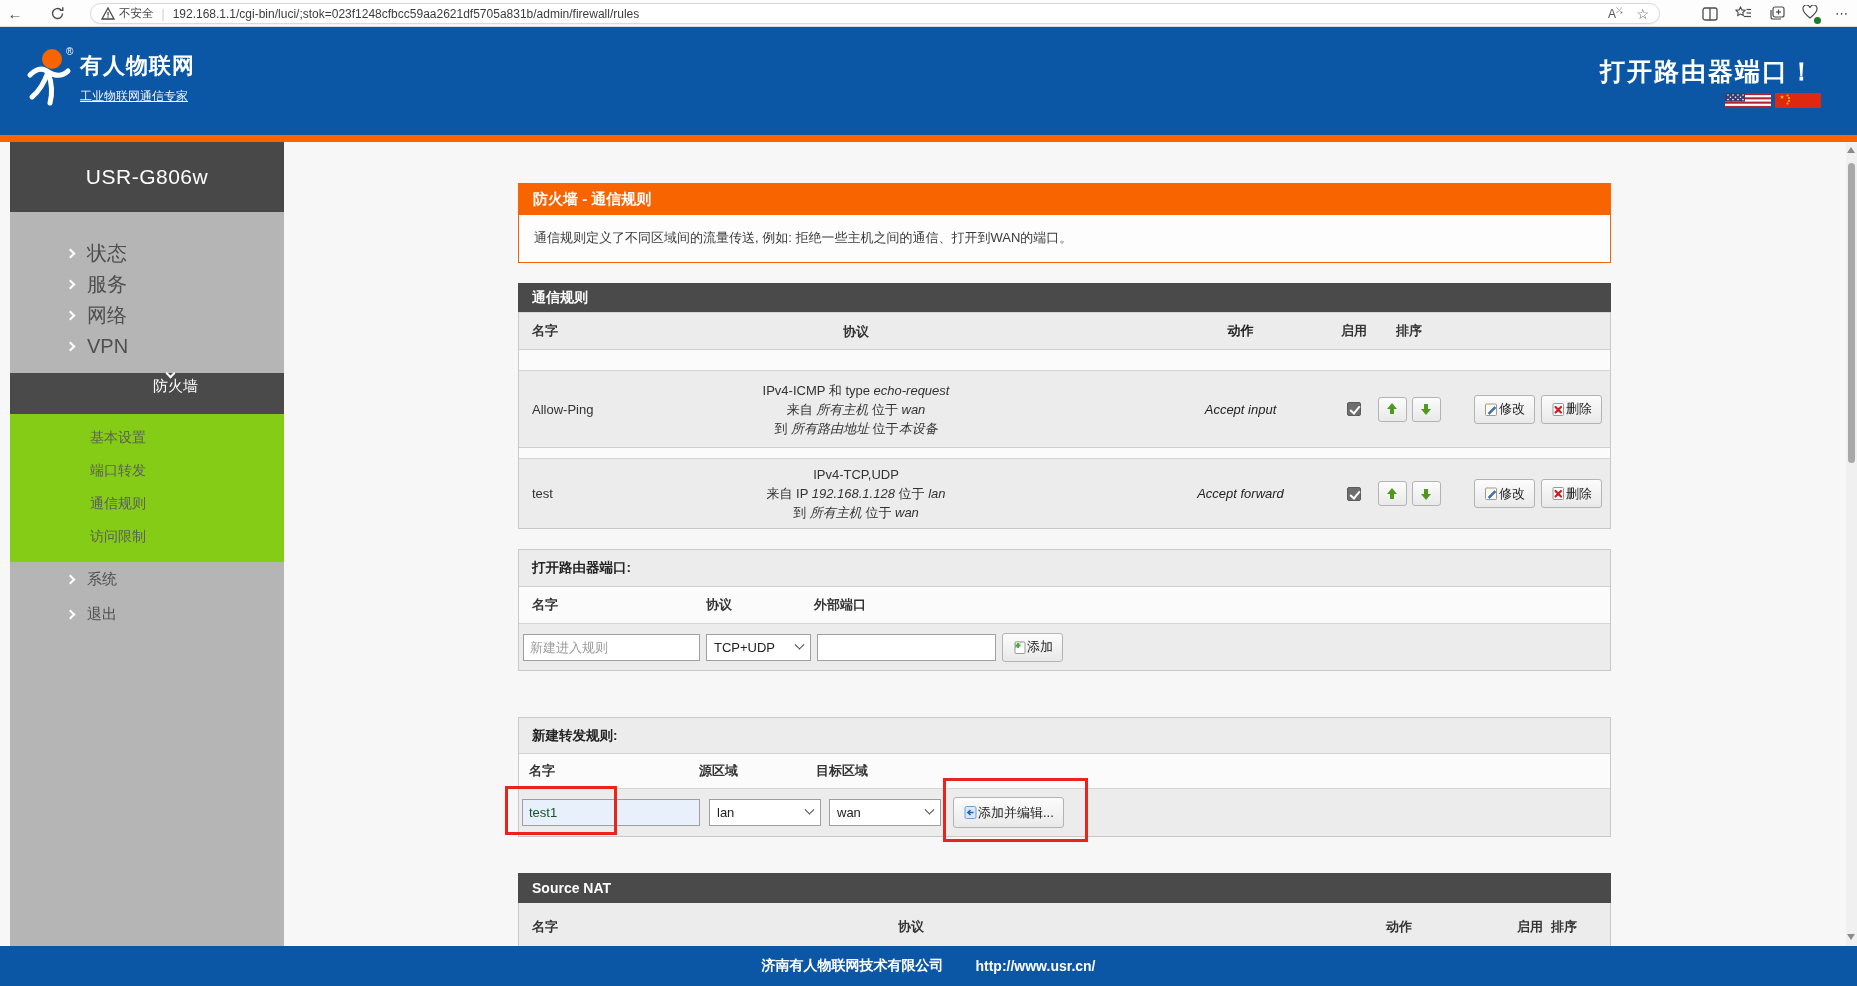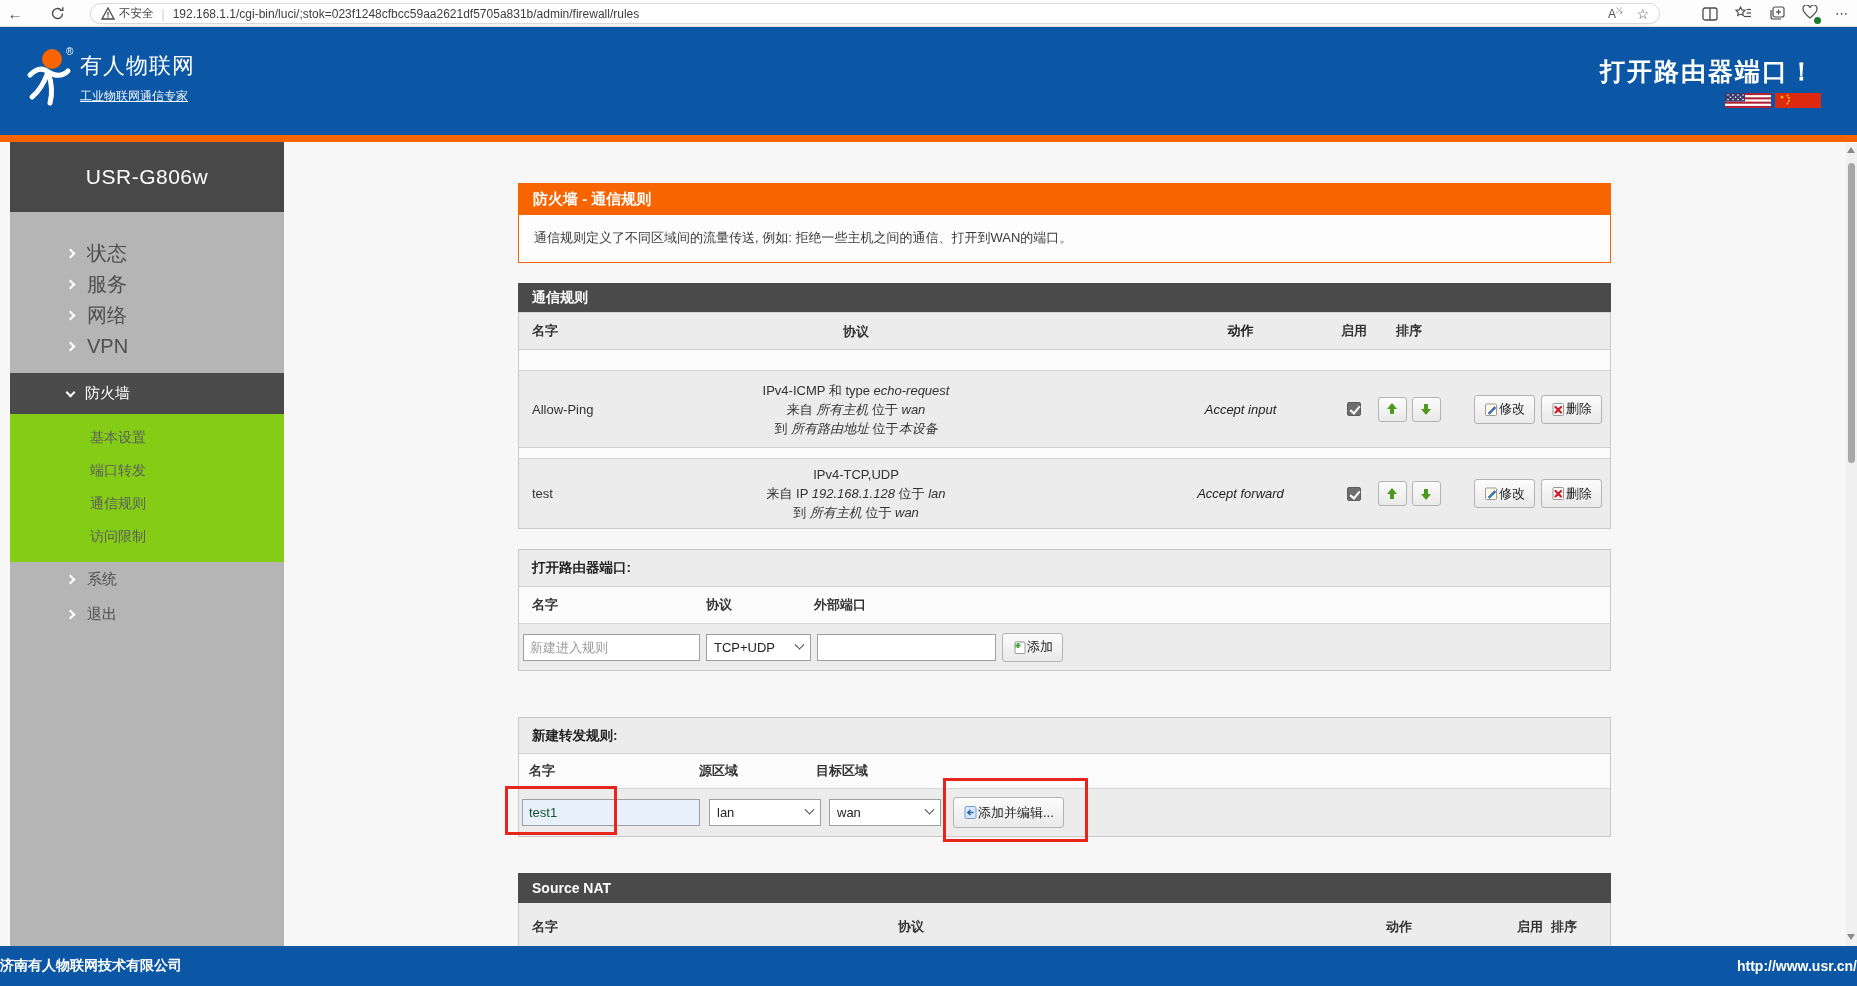--- a/index.html
+++ b/index.html
@@ -17,38 +17,38 @@
   .pill-sep { color:#ccc; margin-right:8px; font-size:12px; }
   .url-text { font-size:12px; color:#3c3c3c; white-space:nowrap; overflow:hidden; flex:1; }
   .pill-right { display:flex; align-items:center; gap:14px; color:#555; font-size:12.5px; }
   .chrome-right { position:absolute; right:8px; top:0; height:27px; display:flex; align-items:center; gap:17px; color:#4c4c4c; }
 
   
   .hdr { position:absolute; left:0; top:27px; width:1857px; height:108px; background:#0b57a5; }
   .hdr-strip { position:absolute; left:0; top:135px; width:1857px; height:7px; background:#f76400; }
   .logo { position:absolute; left:22px; top:18px; }
   .brand { position:absolute; left:80px; top:24px; color:#fff; }
-  .brand-title { font-size:22px; font-weight:normal; letter-spacing:1px; }
+  .brand-title { font-size:22px; font-weight:bold; letter-spacing:1px; }
   .brand-sub { font-size:12px; margin-top:7px; text-decoration:underline; color:#f2f6fb; }
   .slogan { position:absolute; left:1600px; top:28px; color:#fff; font-size:25px; font-weight:bold; letter-spacing:2px; }
   .flags { position:absolute; left:1725px; top:66px; display:flex; gap:4px; }
   .flag { width:46px; height:15px; cursor:pointer; }
 
   
   .sidebar { position:absolute; left:10px; top:142px; width:274px; height:804px; background:#b5b5b5; }
   .devttl { height:70px; background:#484848; color:#fff; font-size:21px;
     display:flex; align-items:center; justify-content:center; letter-spacing:.5px; }
   .menu { padding-top:26px; }
   .mi { height:31px; display:flex; align-items:center; padding-left:57px; font-size:20px; color:#4f4f4f; cursor:pointer; }
   .mi .chev { margin-right:13px; }
   .chev { width:7px; height:7px; border-right:2px solid #fff; border-bottom:2px solid #fff; display:inline-block; }
   .chev-r { transform:rotate(-45deg); }
   .chev-d { transform:rotate(45deg); margin-top:-3px; }
   .mi-active { height:41px; margin-top:11px; background:#4a4a4a; color:#fff; font-size:15px;
-    display:flex; align-items:center; padding-left:57px; cursor:pointer; }
+    display:flex; align-items:center; padding-left:57px; cursor:pointer;flex-direction:column; }
   .mi-active .chev { margin-right:11px; }
   .submenu { background:#84cc16; padding:7px 0 9px 0; }
   .smi { height:33px; line-height:33px; padding-left:80px; font-size:14px; color:#5d5d5d; cursor:pointer; }
   .mi2 { height:35px; display:flex; align-items:center; padding-left:57px; font-size:15px; color:#4f4f4f; cursor:pointer; }
   .mi2 .chev { margin-right:13px; }
 
   
   .content { position:absolute; left:518px; top:142px; width:1093px; }
   .p-orange { margin-top:41px; height:32px; background:#f76400; color:#fff;
     font-size:15px; font-weight:bold; line-height:32px; padding-left:15px; }
@@ -98,21 +98,21 @@
   .inp::placeholder { color:#9a9a9a; }
   .sel { height:27px; border:1px solid #9f9f9f; background:#fff; display:flex; align-items:center;
     font-size:13px; color:#222; padding:0 7px; cursor:pointer; }
   .sel .schev { margin-left:auto; width:7px; height:7px; border-right:1.6px solid #444;
     border-bottom:1.6px solid #444; transform:rotate(45deg) translate(-2px,-2px); }
 
   .annot { position:absolute; border:3px solid #e8241d; }
 
   
   .footer { position:absolute; left:0; top:946px; width:1857px; height:40px; background:#0b57a5;
-    display:flex; align-items:center; justify-content:space-between; gap:32px; }
+    display:flex; align-items:center; justify-content:center; gap:32px; }
   .footer .ft { color:#fff; font-size:14px; font-weight:bold; }
 
   
   .sbar { position:absolute; left:1846px; top:143px; width:11px; height:803px; background:#f0f0f0; }
   .sb-arr { position:absolute; left:1px; width:0; height:0; border:4.5px solid transparent; }
   .sb-up { top:4px; border-bottom:6px solid #8a8a8a; border-top:none; }
   .sb-dn { bottom:6px; border-top:6px solid #8a8a8a; border-bottom:none; }
   .sb-thumb { position:absolute; left:2px; top:20px; width:7px; height:300px; background:#a8a8a8; border-radius:4px; }
 
   .ico-svg { display:block; }

